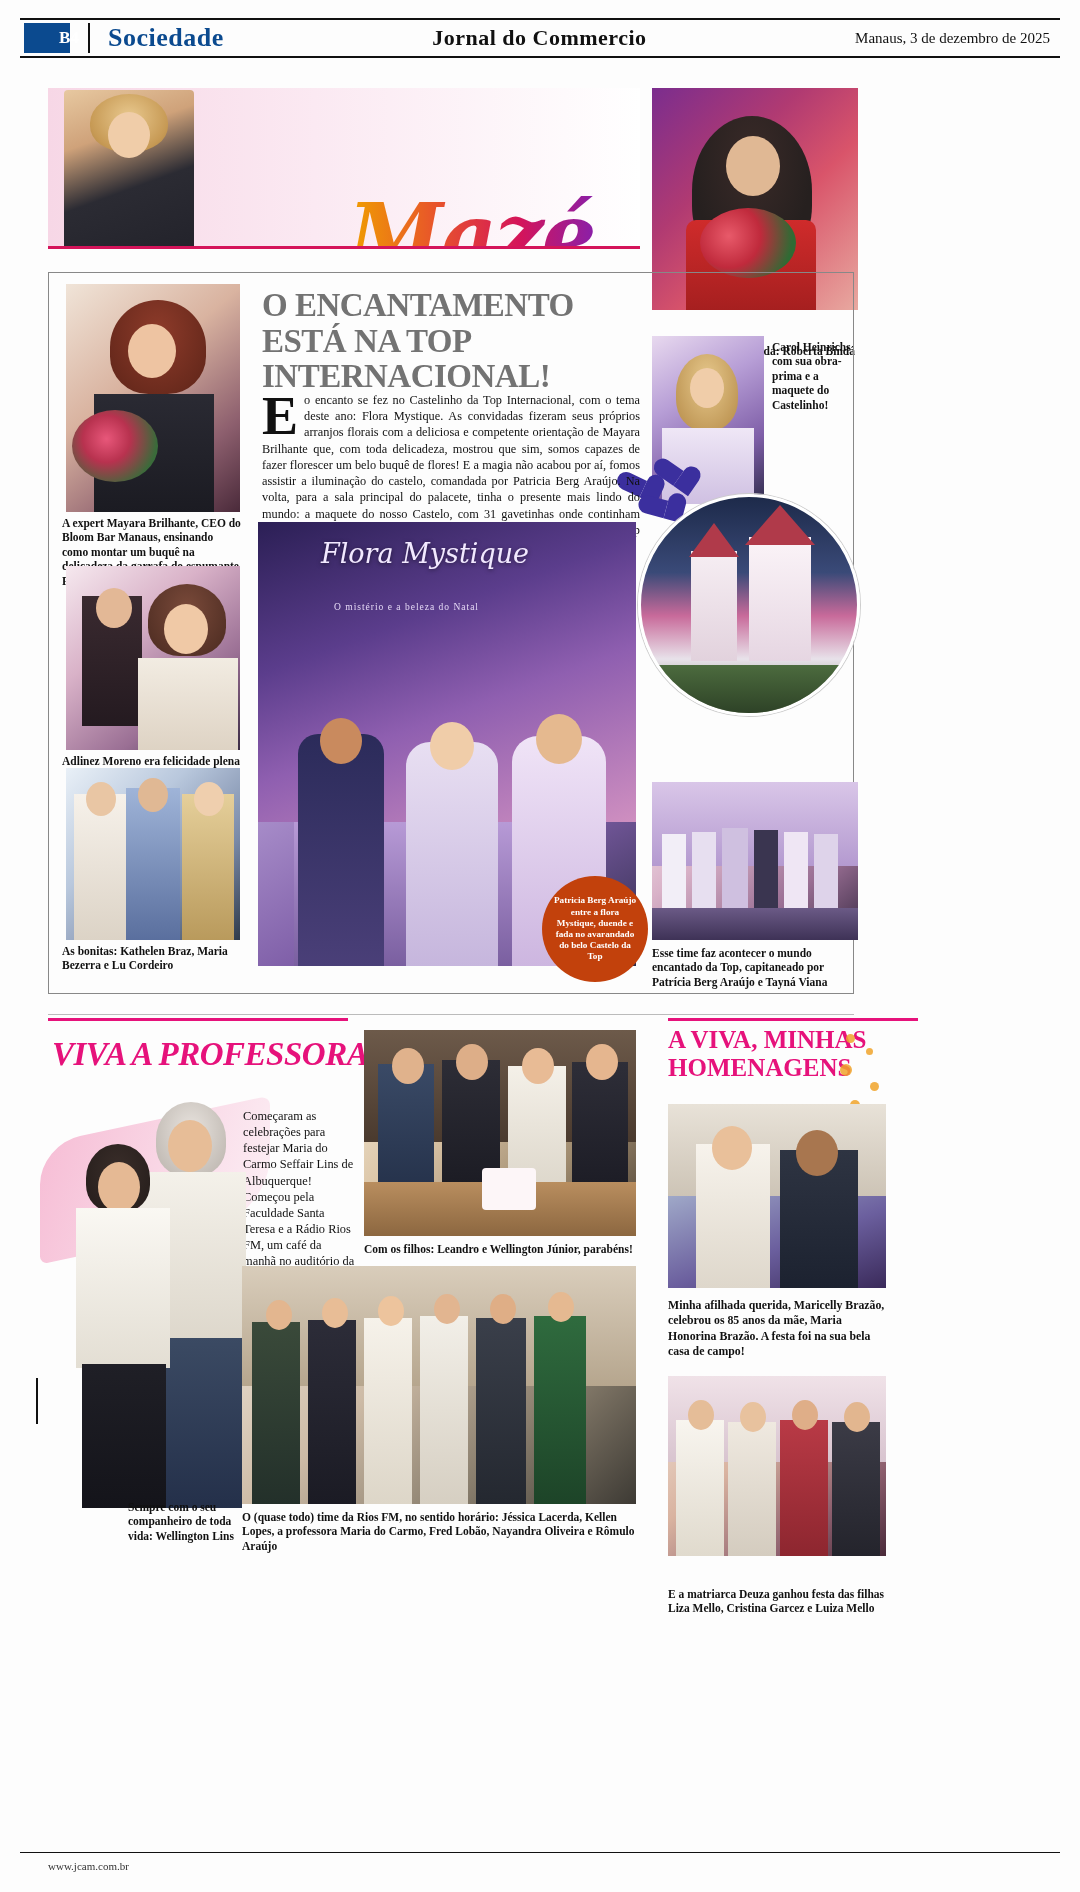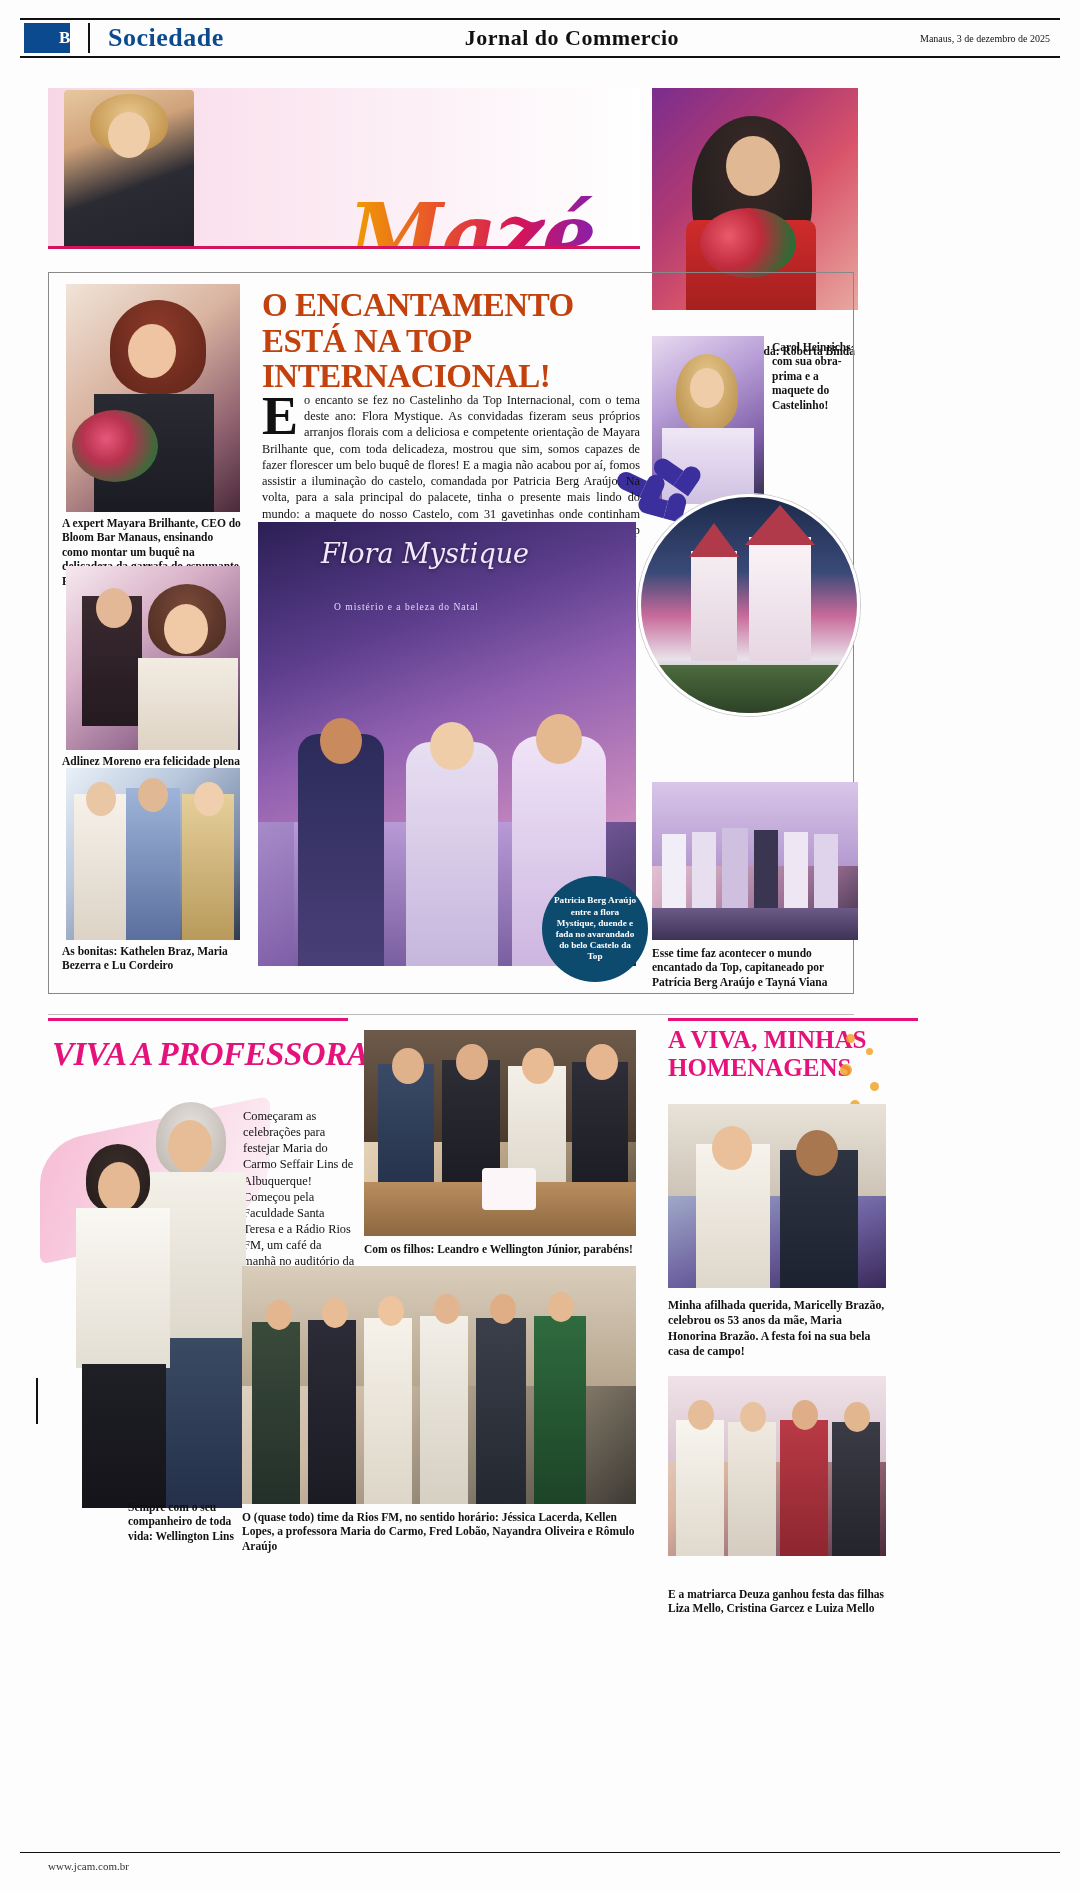--- a/index.html
+++ b/index.html
@@ -32,21 +32,21 @@
   .section-name {
     color:#0b4a8f; font-weight:bold; font-size:26px;
     font-family:"Liberation Serif", serif; margin-left:18px; letter-spacing:.5px;
   }
   .divider-v { width:2px; height:30px; background:#111; margin-left:18px; }
   .paper-title {
     flex:1; text-align:center; font-family:"Liberation Serif", serif;
     font-size:22px; font-weight:bold; letter-spacing:.5px;
   }
   .paper-date {
-    font-size:10px; padding-right:10px; font-family:"Liberation Serif", serif;
+    font-size:15px; padding-right:10px; font-family:"Liberation Serif", serif;
   }
   
   .banner {
     position:absolute; left:48px; top:88px; width:592px; height:160px;
     background:linear-gradient(90deg,#f7d7e6 0%, #fbe9f2 45%, #ffffff 100%);
     overflow:hidden;
   }
   .banner-underline {
     position:absolute; left:48px; top:246px; width:592px; height:3px;
     background:#d4145a;
@@ -90,35 +90,35 @@
   .g8 { background:linear-gradient(140deg,#f6e9ef 0%, #d9b2c8 35%, #9a6f94 70%, #3a2b45 100%); }
   
   .article-box {
     position:absolute; left:48px; top:272px; width:806px; height:722px;
     border:1px solid #888;
   }
   .headline {
     position:absolute; left:262px; top:288px; width:380px;
     font-family:"Liberation Serif", serif; font-weight:bold;
     font-size:33px; line-height:1.08; letter-spacing:-.5px;
-    color:#c2410c;
+    color:#737373;
   }
   .lead {
     position:absolute; left:262px; top:392px; width:378px;
     font-size:12.3px; line-height:1.32; text-align:justify;
     font-family:"Liberation Serif", serif;
   }
   .dropcap {
     float:left; font-size:54px; line-height:44px; font-weight:bold;
     padding:2px 6px 0 0; font-family:"Liberation Serif", serif;
   }
   
   .circle-cap {
     position:absolute; left:542px; top:876px; width:106px; height:106px;
-    border-radius:50%; background:#0c4a6e; color:#fff;
+    border-radius:50%; background:#c2410c; color:#fff;
     display:flex; align-items:center; justify-content:center; text-align:center;
     font-size:9.2px; line-height:1.22; padding:10px;
     font-family:"Liberation Serif", serif; font-weight:bold;
   }
   
   .poster-title {
     position:absolute; left:320px; top:540px; width:210px; text-align:center;
     color:#f2e9ff; font-family:"DejaVu Serif", serif; font-style:italic;
     font-size:27px; line-height:1.0; text-shadow:0 1px 4px rgba(0,0,0,.5);
   }
@@ -364,21 +364,21 @@
     <div class="dot" style="left:8px; top:104px; width:11px; height:11px;"></div>
   </div>
 
   <div class="ph g3" style="left:668px; top:1104px; width:218px; height:184px;">
     <div style="position:absolute;left:0;top:0;width:218px;height:92px;background:linear-gradient(180deg,#e8e2d8,#cdc4b6);"></div>
     <div style="position:absolute;left:28px;top:40px;width:74px;height:144px;background:linear-gradient(180deg,#f7f3ec,#ded7cb);"></div>
     <div style="position:absolute;left:44px;top:22px;width:40px;height:44px;background:#e9c09a;border-radius:50%;"></div>
     <div style="position:absolute;left:112px;top:46px;width:78px;height:138px;background:linear-gradient(180deg,#2e3442,#1c2230);"></div>
     <div style="position:absolute;left:128px;top:26px;width:42px;height:46px;background:#a8764f;border-radius:50%;"></div>
   </div>
-  <div class="elas-text">Minha afilhada querida, Maricelly Brazão, celebrou os 53 anos da mãe, Maria Honorina Brazão. A festa foi na sua bela casa de campo!</div>
+  <div class="elas-text">Minha afilhada querida, Maricelly Brazão, celebrou os 85 anos da mãe, Maria Honorina Brazão. A festa foi na sua bela casa de campo!</div>
 
   <div class="ph g2" style="left:668px; top:1376px; width:218px; height:180px;">
     <div style="position:absolute;left:0;top:0;width:218px;height:86px;background:linear-gradient(180deg,#f0e2e8,#d8c4cf);"></div>
     <div style="position:absolute;left:8px;top:44px;width:48px;height:136px;background:linear-gradient(180deg,#f8f5ef,#e0dacd);"></div>
     <div style="position:absolute;left:60px;top:46px;width:48px;height:134px;background:linear-gradient(180deg,#efe9e0,#d4ccbf);"></div>
     <div style="position:absolute;left:112px;top:44px;width:48px;height:136px;background:linear-gradient(180deg,#b93a46,#8d262f);"></div>
     <div style="position:absolute;left:164px;top:46px;width:48px;height:134px;background:linear-gradient(180deg,#3b3b46,#24242c);"></div>
     <div style="position:absolute;left:20px;top:24px;width:26px;height:30px;background:#e5bd98;border-radius:50%;"></div>
     <div style="position:absolute;left:72px;top:26px;width:26px;height:30px;background:#e8c29e;border-radius:50%;"></div>
     <div style="position:absolute;left:124px;top:24px;width:26px;height:30px;background:#dfae88;border-radius:50%;"></div>

